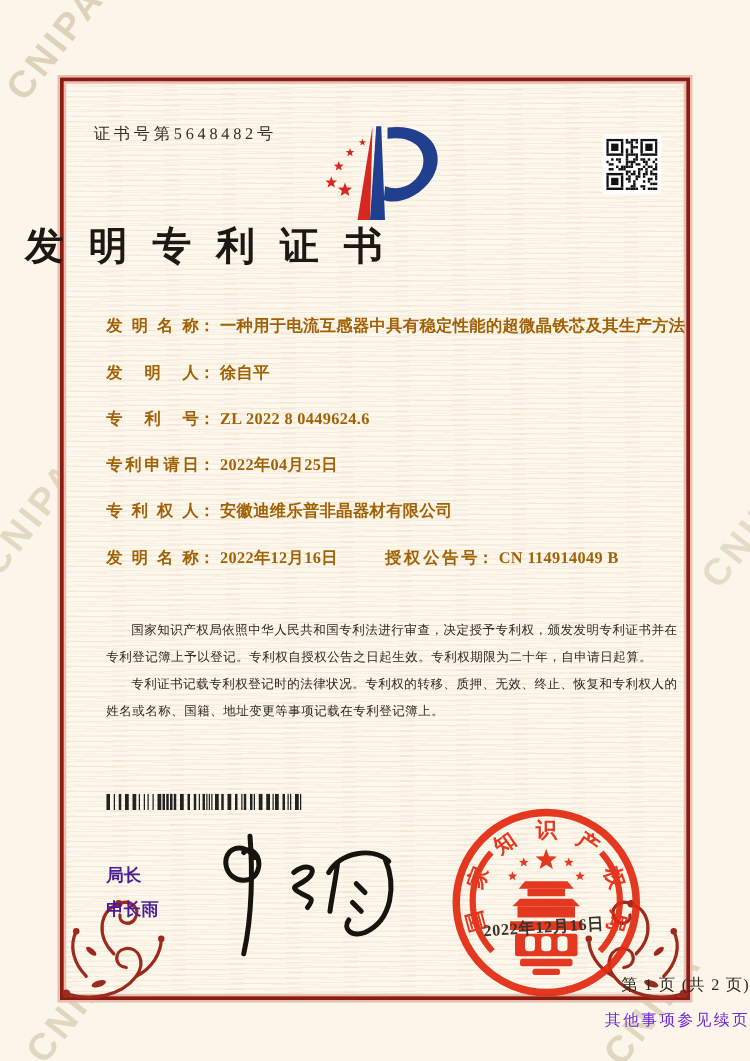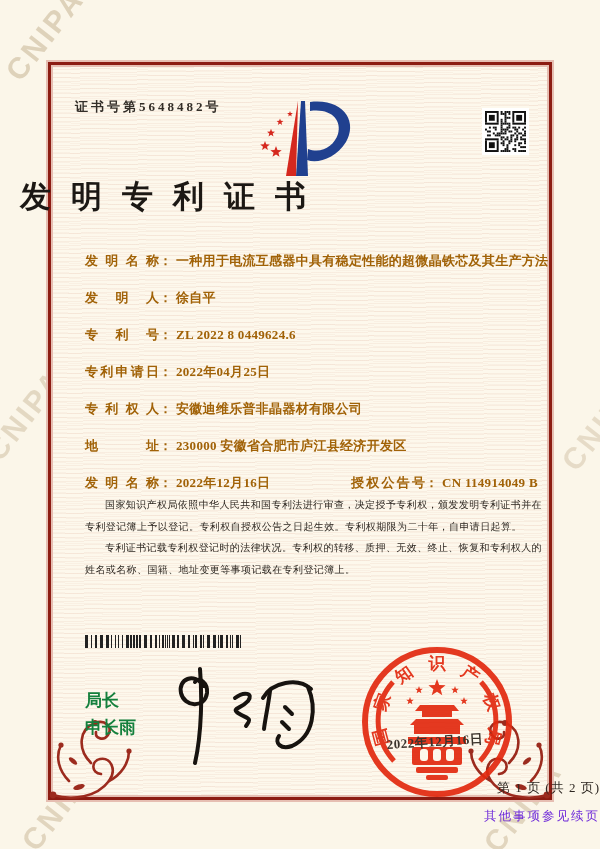--- a/index.html
+++ b/index.html
@@ -30,47 +30,47 @@
       repeating-linear-gradient(179deg, rgba(216,160,138,.13) 0 1px, transparent 1px 4px),
       repeating-linear-gradient(181.5deg, rgba(216,160,138,.09) 0 1px, transparent 1px 5px),
       #fdf8ec;
   }
   .corner-flourish { position:absolute; width:112px; height:112px; }
   .corner-flourish.left  { left:-12px; bottom:-12px; }
   .corner-flourish.right { right:-12px; bottom:-12px; transform:scaleX(-1); }
 
   .cert-no {
     position:absolute; left:75px; top:98px;
-    font-size:13px; font-weight:700; letter-spacing:3px; color:#332e28;
+    font-size:13px; font-weight:400; letter-spacing:3px; color:#332e28;
   }
   .logo { position:absolute; left:238px; top:96px; width:124px; height:92px; }
   .qr { position:absolute; left:482px; top:108px; width:47px; height:47px; background:#fff; padding:3px; }
   .qr svg { display:block; width:100%; height:100%; }
 
   .title {
     position:absolute; left:0; top:176px; width:100%;
     font-size:31px; font-weight:bold; color:#1c1814;
     letter-spacing:20px; text-indent:20px;
   }
 
   .fields { position:absolute; left:85px; top:252px; width:458px; }
   .frow { position:relative; height:37px; font-size:13px; font-weight:bold; color:#a16207; white-space:nowrap;font-family:Liberation Serif, serif; }
   .flabel { display:inline-block; width:74px; text-align:justify; text-align-last:justify; }
   .fcolon { margin-right:4px; }
   .fvalue { letter-spacing:.3px; }
-  .fpair2 { position:absolute; left:223px; top:0;margin-left:43px; }
+  .fpair2 { position:absolute; left:223px; top:0; }
 
   .paras { position:absolute; left:85px; top:494px; width:457px; font-size:10px; line-height:21.5px; color:#2e2822; }
   .paras p { text-indent:2em; letter-spacing:.4px; text-align:justify; }
 
   .barcode { position:absolute; left:85px; top:635px; width:156px; height:13px; }
   .barcode svg { display:block; width:100%; height:100%; }
 
   .official { position:absolute; left:85px; top:687px; font-family:"Liberation Sans","DejaVu Sans",sans-serif;
-    font-size:17px; font-weight:600; color:#15803d; line-height:27px; }
+    font-size:14px; font-weight:600; color:#4c1d95; line-height:27px; }
   .signature { position:absolute; left:168px; top:662px; width:175px; height:110px; }
 
   .seal { position:absolute; left:356px; top:641px; width:162px; height:162px; }
   .seal-date {
     position:absolute; left:368px; top:733px; width:134px;
     font-size:13px; font-weight:bold; color:#3a332c; text-align:center;
     letter-spacing:.5px; transform:rotate(-3.5deg); white-space:nowrap;
   }
 
   .page-no { position:absolute; left:0; top:779px; width:100%; text-align:right;
@@ -290,23 +290,20 @@
   <div class="frow">
     <span class="flabel">专利号</span><span class="fcolon">：</span><span class="fvalue">ZL 2022 8 0449624.6</span>
   </div>
   <div class="frow">
     <span class="flabel">专利申请日</span><span class="fcolon">：</span><span class="fvalue">2022年04月25日</span>
   </div>
   <div class="frow">
     <span class="flabel">专利权人</span><span class="fcolon">：</span><span class="fvalue">安徽迪维乐普非晶器材有限公司</span>
   </div>
   <div class="frow">
-    <span class="flabel">地址</span><span class="fcolon">：</span><span class="fvalue">230000  安徽省合肥市庐江县经济开发区</span>
-  </div>
-  <div class="frow">
     <span class="flabel">发明名称</span><span class="fcolon">：</span><span class="fvalue">2022年12月16日</span>
     <span class="fpair2">
       <span class="flabel">授权公告号</span><span class="fcolon">：</span><span class="fvalue">CN 114914049 B</span>
     </span>
   </div>
 </div>
 
 <div class="paras">
   <p>国家知识产权局依照中华人民共和国专利法进行审查，决定授予专利权，颁发发明专利证书并在专利登记簿上予以登记。专利权自授权公告之日起生效。专利权期限为二十年，自申请日起算。</p>
   <p>专利证书记载专利权登记时的法律状况。专利权的转移、质押、无效、终止、恢复和专利权人的姓名或名称、国籍、地址变更等事项记载在专利登记簿上。</p>

